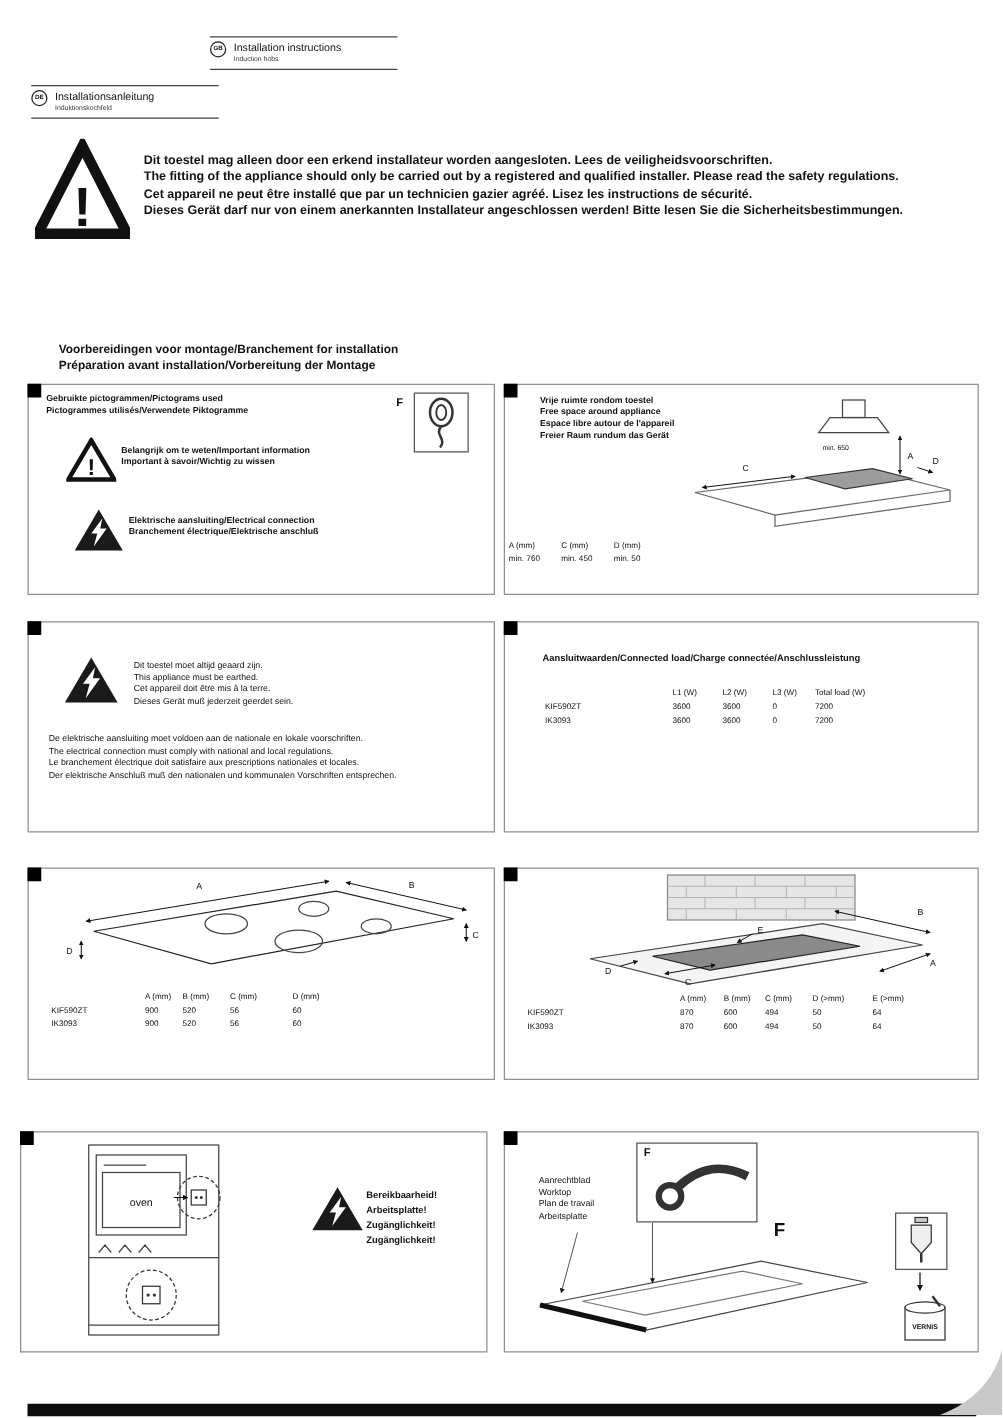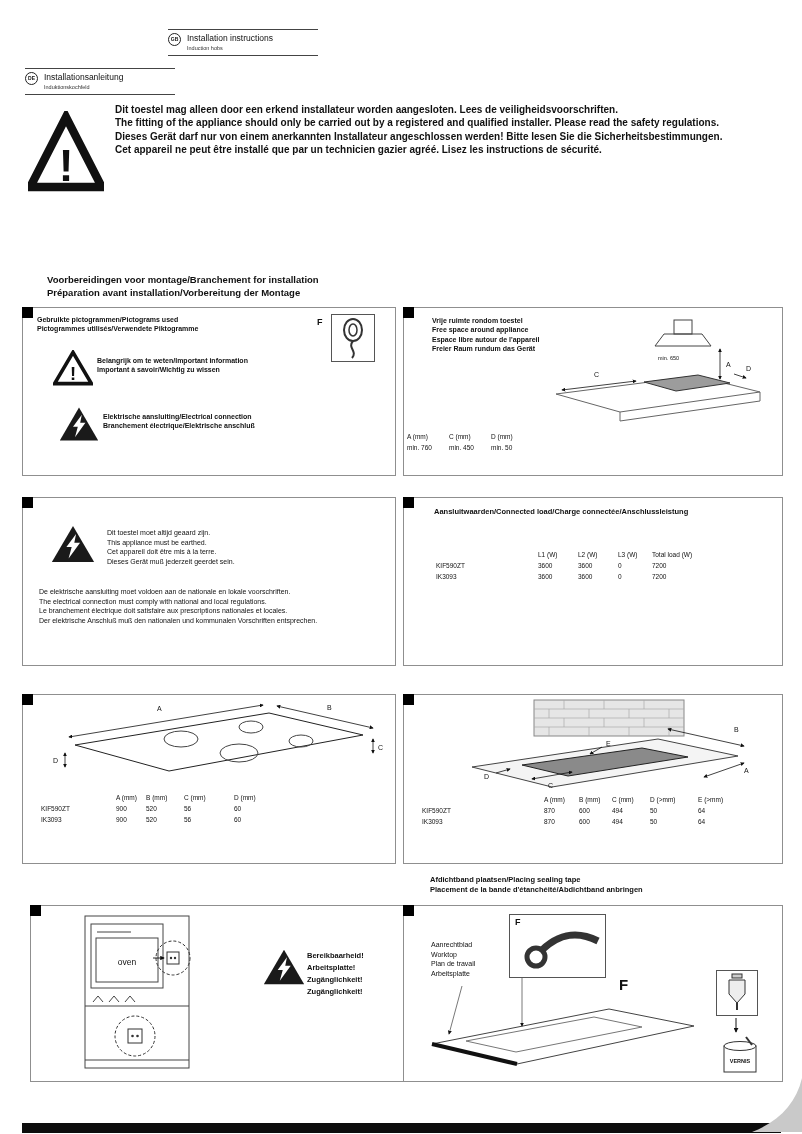--- a/index.html
+++ b/index.html
@@ -46,25 +46,25 @@
       <div class="lang-title">Installation instructions</div>
       <div class="lang-sub">Induction hobs</div>
     </div>
   </div>
 
 
   <svg class="abs" style="left:28px;top:111px" width="76" height="82" viewBox="0 0 100 106">
     <path d="M50 7 L97 99 L3 99 Z" fill="#fff" stroke="#111" stroke-width="11" stroke-linejoin="miter"></path>
     <text x="50" y="91" font-size="58" font-weight="bold" text-anchor="middle">!</text>
   </svg>
-  <div class="abs warn-lines" style="left:115px;top:103px">
+  <div class="abs warn-lines" style="left:115px;top:122px">
     <div>Dit toestel mag alleen door een erkend installateur worden aangesloten. Lees de veiligheidsvoorschriften.</div>
     <div>The fitting of the appliance should only be carried out by a registered and qualified installer. Please read the safety regulations.</div>
+    <div>Cet appareil ne peut être installé que par un technicien gazier agréé. Lisez les instructions de sécurité.</div>
     <div>Dieses Gerät darf nur von einem anerkannten Installateur angeschlossen werden! Bitte lesen Sie die Sicherheitsbestimmungen.</div>
-    <div>Cet appareil ne peut être installé que par un technicien gazier agréé. Lisez les instructions de sécurité.</div>
   </div>
 
   <div class="abs sec-title" style="left:47px;top:274px">
     <div>Voorbereidingen voor montage/Branchement for installation</div>
     <div>Préparation avant installation/Vorbereitung der Montage</div>
   </div>
 
   <div class="panel" style="left:22px;top:307px;width:372px;height:167px">
     <div class="corner"></div>
     <div class="abs b7" style="left:14px;top:7px">
@@ -153,21 +153,21 @@
     <div class="abs r7" style="left:16px;top:89px">
       <div>De elektrische aansluiting moet voldoen aan de nationale en lokale voorschriften.</div>
       <div>The electrical connection must comply with national and local regulations.</div>
       <div>Le branchement électrique doit satisfaire aux prescriptions nationales et locales.</div>
       <div>Der elektrische Anschluß muß den nationalen und kommunalen Vorschriften entsprechen.</div>
     </div>
   </div>
 
   <div class="panel" style="left:403px;top:497px;width:378px;height:167px">
     <div class="corner"></div>
-    <div class="abs b75" style="left:30px;top:9px">Aansluitwaarden/Connected load/Charge connectée/Anschlussleistung</div>
+    <div class="abs b75" style="left:30px;top:24px">Aansluitwaarden/Connected load/Charge connectée/Anschlussleistung</div>
     <div class="abs tbl" style="left:32px;top:50px">
       <div class="trow">
         <span style="width:102px"></span>
         <span style="width:40px">L1 (W)</span>
         <span style="width:40px">L2 (W)</span>
         <span style="width:34px">L3 (W)</span>
         <span style="width:70px">Total load (W)</span>
       </div>
       <div class="trow">
         <span style="width:102px">KIF590ZT</span>
@@ -277,21 +277,21 @@
         <span style="width:122px">IK3093</span>
         <span style="width:35px">870</span>
         <span style="width:33px">600</span>
         <span style="width:38px">494</span>
         <span style="width:48px">50</span>
         <span style="width:40px">64</span>
       </div>
     </div>
   </div>
 
-  <div class="panel" style="left:30px;top:905px;width:372px;height:175px">
+  <div class="panel" style="left:16px;top:905px;width:372px;height:175px">
     <div class="corner"></div>
     <svg class="abs" style="left:16px;top:4px" width="220" height="166" viewBox="0 0 220 166">
       <defs>
         <marker id="acm" viewBox="0 0 6 6" refX="5" refY="3" markerWidth="5" markerHeight="5" orient="auto">
             <path d="M0 0 L6 3 L0 6 Z" fill="#111"></path>
           </marker>
       </defs>
       <rect x="38" y="6" width="104" height="152" fill="none" stroke="#444"></rect>
       <rect x="44" y="14" width="72" height="64" fill="none" stroke="#444"></rect>
       <line x1="50" y1="22" x2="84" y2="22" stroke="#444"></line>
@@ -315,24 +315,20 @@
       <polygon points="57,22 35,52 47,52 40,78 66,42 53,42" fill="#fff"></polygon>
     </svg>
     <div class="abs b75" style="left:276px;top:44px;line-height:12px">
       <div>Bereikbaarheid!</div>
       <div>Arbeitsplatte!</div>
       <div>Zugänglichkeit!</div>
       <div>Zugänglichkeit!</div>
     </div>
   </div>
 
-  <div class="abs b75" style="left:430px;top:875px">
-    <div>Afdichtband plaatsen/Placing sealing tape</div>
-    <div>Placement de la bande d'étanchéité/Abdichtband anbringen</div>
-  </div>
 
   <div class="panel" style="left:403px;top:905px;width:378px;height:175px">
     <div class="corner"></div>
     <svg class="abs" style="left:0;top:0" width="378" height="175" viewBox="0 0 378 175">
       <defs>
         <marker id="sem" viewBox="0 0 6 6" refX="5" refY="3" markerWidth="5" markerHeight="5" orient="auto">
             <path d="M0 0 L6 3 L0 6 Z" fill="#111"></path>
           </marker>
       </defs>
       <path d="M28 138 L205 103 L290 120 L113 158 Z" fill="none" stroke="#444"></path>

